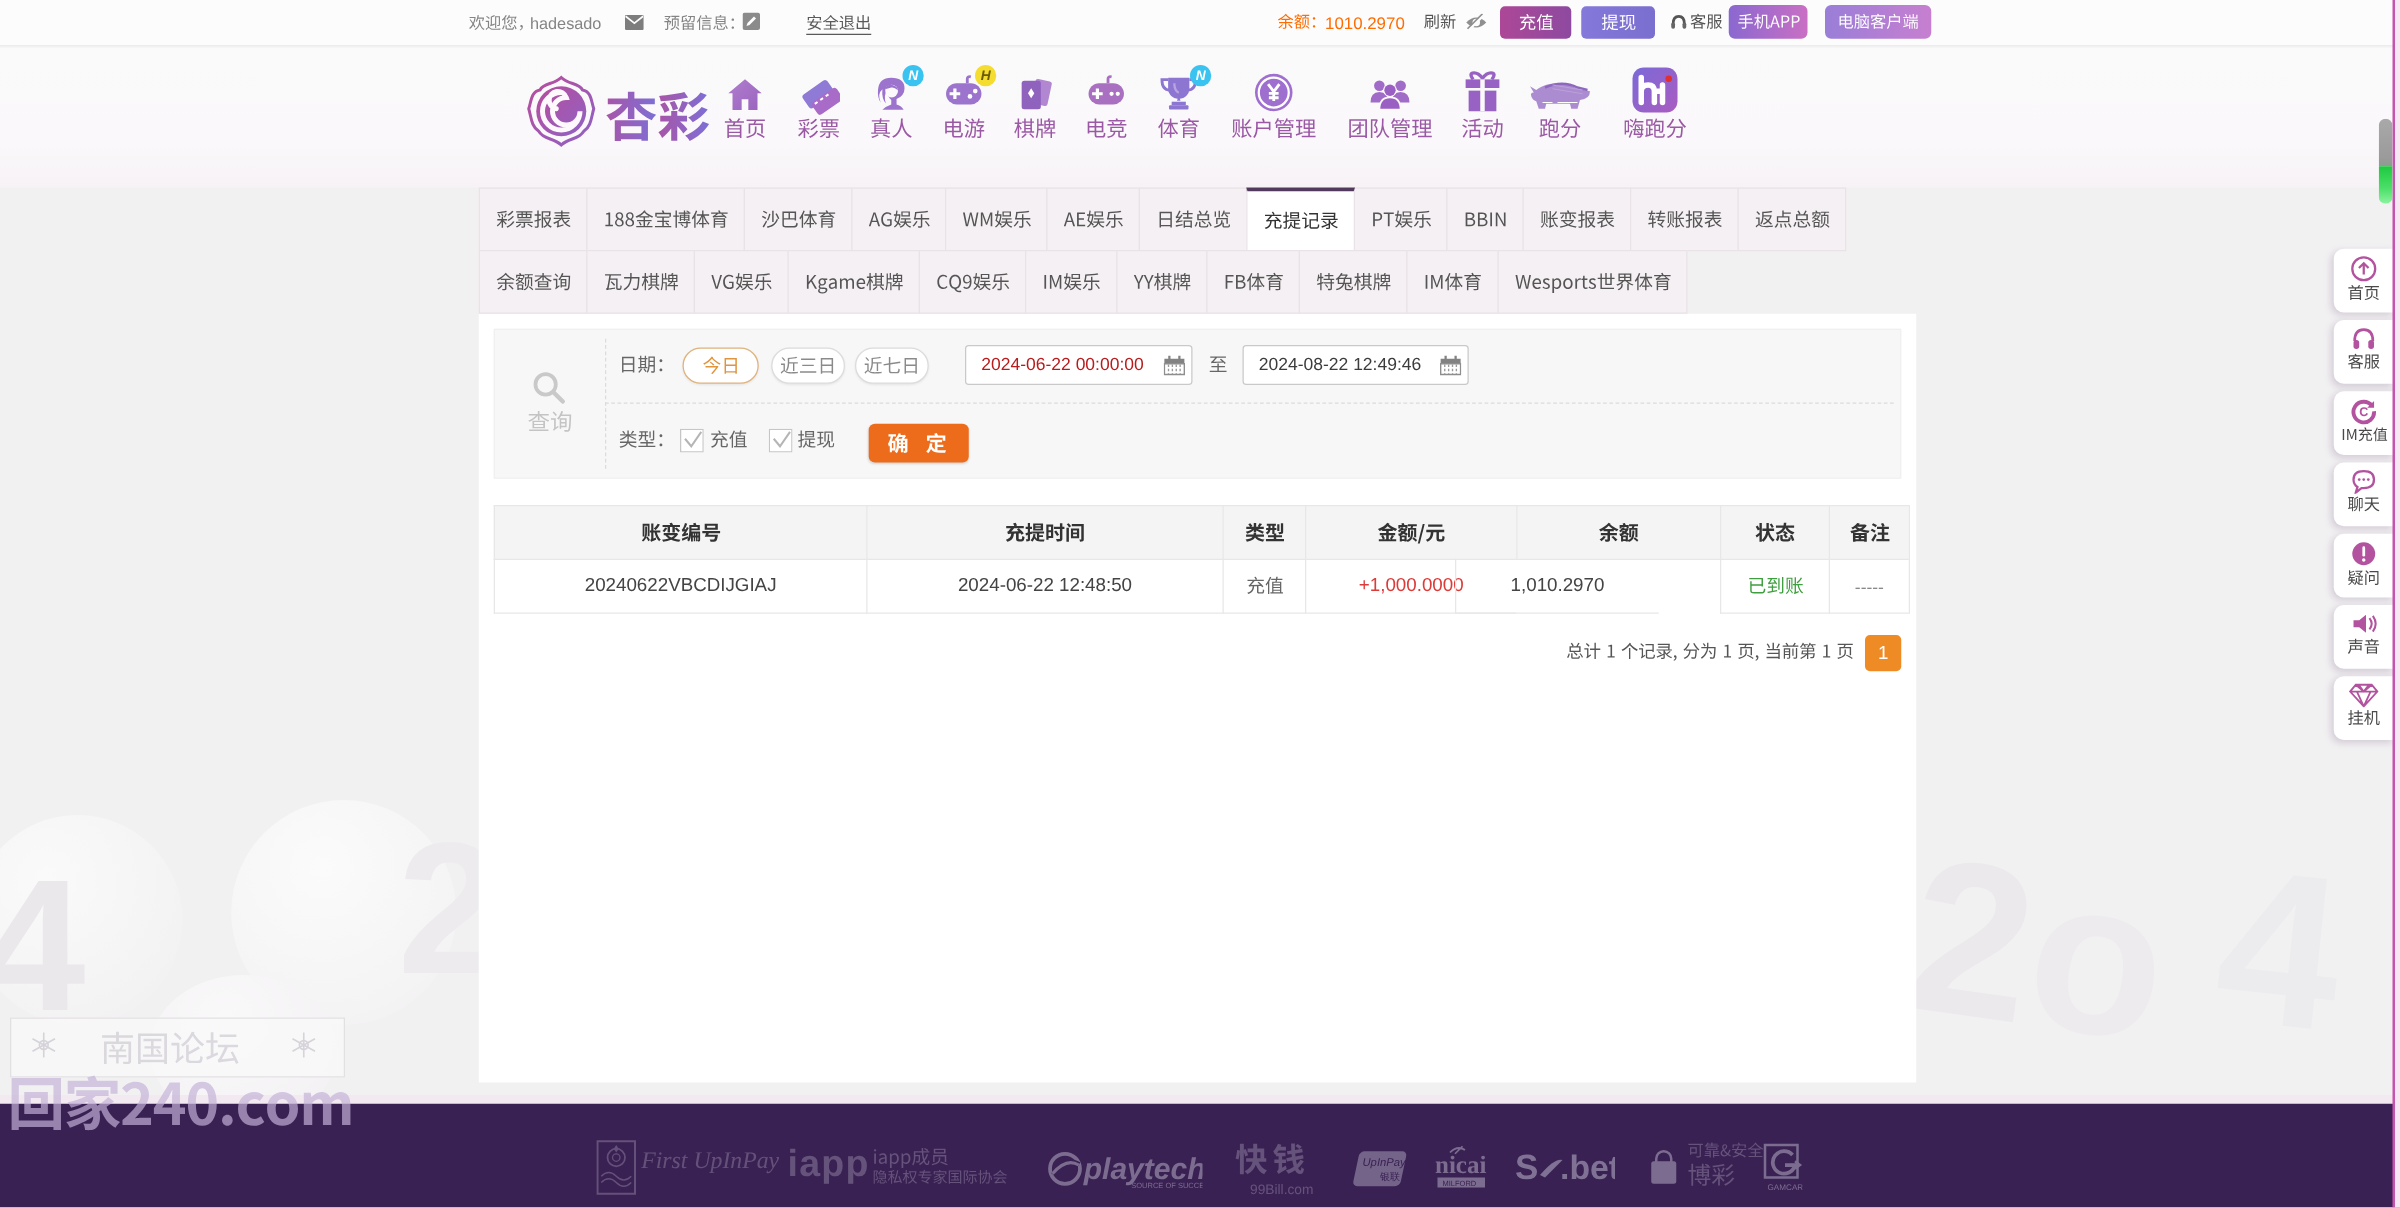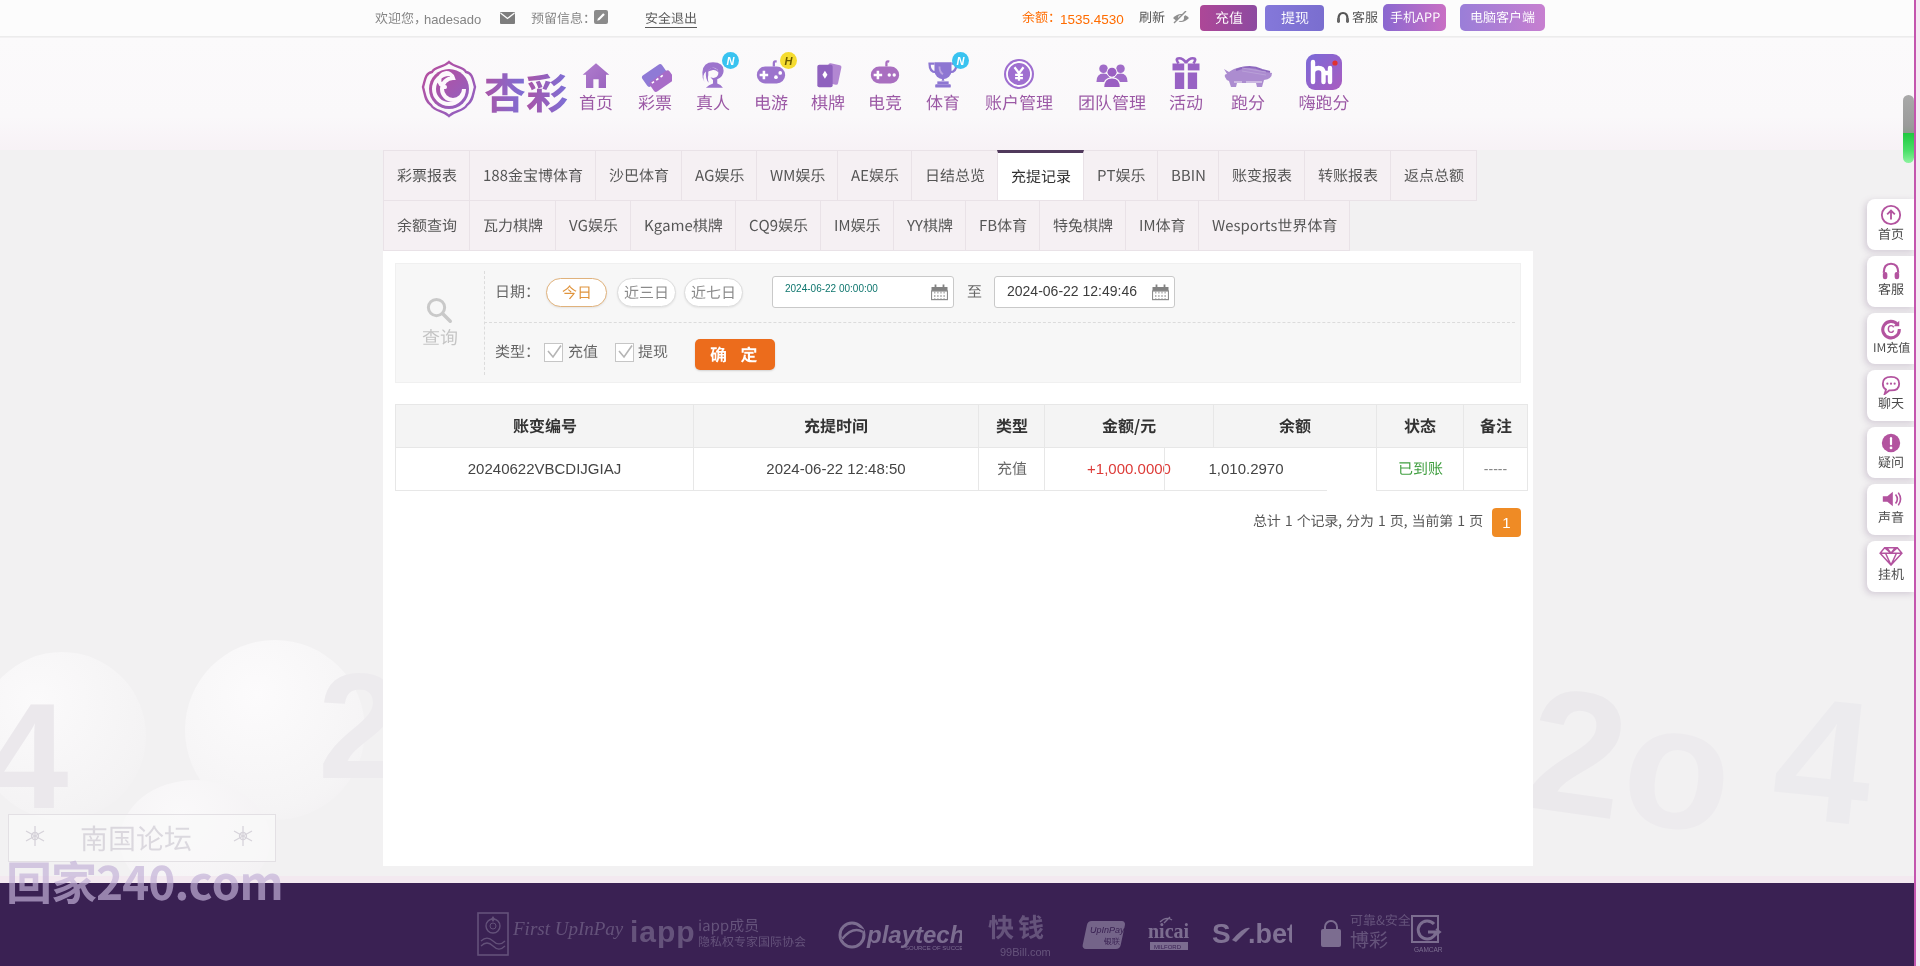--- a/index.html
+++ b/index.html
@@ -255,21 +255,21 @@
   </div>
 <div style="position:absolute;left:1022px;top:9px;z-index:6">
     <svg width="39" height="17" viewBox="0 0 39 17">
       <g fill="#ff6c00" transform="translate(0 13) scale(0.013 -0.013)">
         <use href="#g13" x="0"></use>
         <use href="#g14" x="1000"></use>
         <use href="#g8" x="2000"></use>
       </g>
     </svg>
   </div>
-<div style="position:absolute;left:1060px;top:10px;z-index:6"><span style="font-size:13.5px;color:#ff6c00;font-family:'Liberation Sans'">1535.4530</span></div>
+<div style="position:absolute;left:1060px;top:10px;z-index:6"><span style="font-size:13.5px;color:#ff6c00;font-family:'Liberation Sans'">1010.2970</span></div>
 <div style="position:absolute;left:1139px;top:9px;z-index:6">
     <svg width="26" height="17" viewBox="0 0 26 17">
       <g fill="#555" transform="translate(0 13) scale(0.013 -0.013)">
         <use href="#g15" x="0"></use>
         <use href="#g16" x="1000"></use>
       </g>
     </svg>
   </div>
 <div style="position:absolute;left:1172px;top:11px;z-index:6">
     <svg width="18" height="14" viewBox="0 0 18 14">
@@ -912,21 +912,21 @@
 <div class="flex" style="position:absolute;left:684px;top:278px;width:59px;height:29px;background:#fff;border:1px solid #dcdcdc;border-radius:15px;box-shadow:0 1px 2px rgba(0,0,0,0.08);z-index:3">
     <svg width="45" height="20" viewBox="0 0 45 20">
       <g fill="#8a8a8a" transform="translate(0 15) scale(0.015 -0.015)">
         <use href="#g110" x="0"></use>
         <use href="#g112" x="1000"></use>
         <use href="#g70" x="2000"></use>
       </g>
     </svg>
   </div>
 <div class="abs" style="left:772px;top:276px;width:182px;height:32px;background:#fff;border:1px solid #c9c9c9;border-radius:3px;z-index:3">
-    <span style="position:absolute;left:12px;top:6px;font-size:10px;color:#0f766e;font-family:'Liberation Sans'">2024-06-22 00:00:00</span>
+    <span style="position:absolute;left:12px;top:6px;font-size:14px;color:#b91c1c;font-family:'Liberation Sans'">2024-06-22 00:00:00</span>
     <div style="position:absolute;left:158px;top:7px;">
       <svg width="17" height="17" viewBox="0 0 17 17">
         <line x1="4.5" y1="0.5" x2="4.5" y2="4" stroke="#828282" stroke-width="1.8"></line>
         <line x1="12.5" y1="0.5" x2="12.5" y2="4" stroke="#828282" stroke-width="1.8"></line>
         <rect x="0.5" y="3" width="16" height="4" fill="#828282"></rect>
         <rect x="0.5" y="7" width="16" height="8.6" fill="none" stroke="#8e8e8e" stroke-width="1.2"></rect>
         <g stroke="#9a9a9a" stroke-width="1.1" stroke-dasharray="2 1.4">
           <line x1="3.8" y1="7.5" x2="3.8" y2="15"></line>
           <line x1="6.9" y1="7.5" x2="6.9" y2="15"></line>
           <line x1="10" y1="7.5" x2="10" y2="15"></line>
@@ -936,21 +936,21 @@
     </div>
   </div>
 <div style="position:absolute;left:967px;top:282px;z-index:3">
     <svg width="15" height="20" viewBox="0 0 15 20">
       <g fill="#666" transform="translate(0 15) scale(0.015 -0.015)">
         <use href="#g113" x="0"></use>
       </g>
     </svg>
   </div>
 <div class="abs" style="left:994px;top:276px;width:181px;height:32px;background:#fff;border:1px solid #c9c9c9;border-radius:3px;z-index:3">
-    <span style="position:absolute;left:12px;top:6px;font-size:14px;color:#3c3c3c;font-family:'Liberation Sans'">2024-06-22 12:49:46</span>
+    <span style="position:absolute;left:12px;top:6px;font-size:14px;color:#3c3c3c;font-family:'Liberation Sans'">2024-08-22 12:49:46</span>
     <div style="position:absolute;left:157px;top:7px;">
       <svg width="17" height="17" viewBox="0 0 17 17">
         <line x1="4.5" y1="0.5" x2="4.5" y2="4" stroke="#828282" stroke-width="1.8"></line>
         <line x1="12.5" y1="0.5" x2="12.5" y2="4" stroke="#828282" stroke-width="1.8"></line>
         <rect x="0.5" y="3" width="16" height="4" fill="#828282"></rect>
         <rect x="0.5" y="7" width="16" height="8.6" fill="none" stroke="#8e8e8e" stroke-width="1.2"></rect>
         <g stroke="#9a9a9a" stroke-width="1.1" stroke-dasharray="2 1.4">
           <line x1="3.8" y1="7.5" x2="3.8" y2="15"></line>
           <line x1="6.9" y1="7.5" x2="6.9" y2="15"></line>
           <line x1="10" y1="7.5" x2="10" y2="15"></line>

